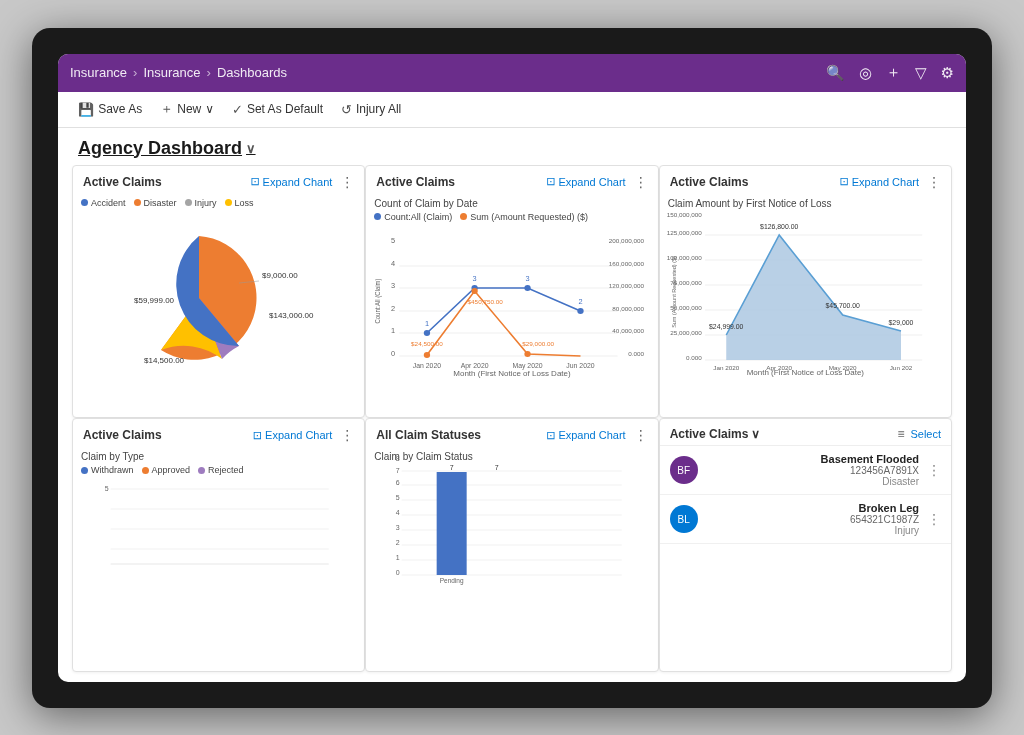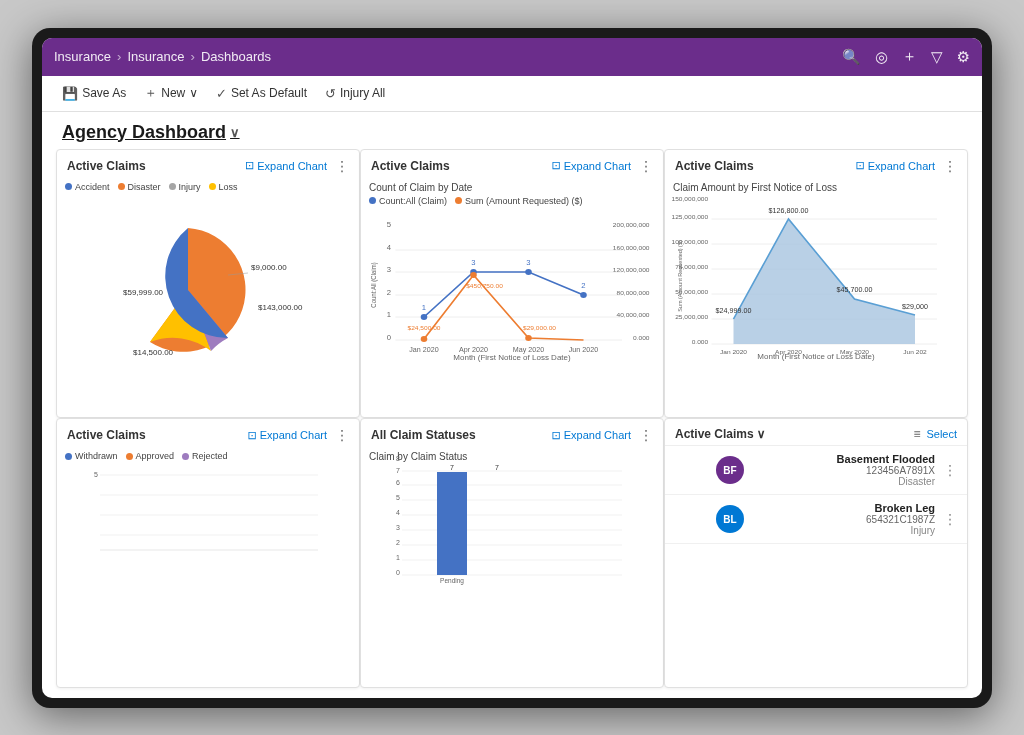--- a/index.html
+++ b/index.html
@@ -9,21 +9,21 @@
       align-items: center;
       justify-content: center;
       min-height: 100vh;
       font-family: 'Segoe UI', Arial, sans-serif;
     }
     .device {
       width: 960px;
       height: 680px;
       background: #1a1a1a;
       border-radius: 18px;
-      padding: 10px;
+      padding: 26px;
       box-shadow: 0 8px 40px rgba(0,0,0,0.5);
     }
     .screen {
       width: 100%;
       height: 100%;
       background: #fff;
       border-radius: 10px;
       overflow: hidden;
       display: flex;
       flex-direction: column;
@@ -219,24 +219,23 @@
       gap: 8px;
     }
     .claim-avatar {
       width: 28px;
       height: 28px;
       border-radius: 50%;
       display: flex;
       align-items: center;
       justify-content: center;
       font-size: 10px;
-      font-weight: 700;
+      font-weight: 400;
       color: #fff;
       flex-shrink: 0;
-      margin-left: 41px;
     }
     .claim-info { flex: 1; text-align: right; }
     .claim-name { font-size: 11px; font-weight: 600; color: #222; }
     .claim-id { font-size: 10px; color: #666; }
     .claim-type { font-size: 10px; color: #888; }
     .claim-more { color: #888; font-size: 14px; cursor: pointer; }
 
     
     svg { overflow: visible; }
   </style>
@@ -465,20 +464,21 @@
       <div class="chart-card">
         <div class="chart-card-header">
           <span class="chart-card-title">Active Claims</span>
           <div class="expand-btn">
             <span class="expand-icon">⊡</span>
             <span>Expand Chart</span>
           </div>
           <span class="more-btn">⋮</span>
         </div>
         <div class="chart-body">
+          <div class="chart-subtitle">Claim by Type</div>
           <div class="chart-legend">
             <div class="legend-item">
               <div class="legend-dot" style="background:#4472c4"></div>
               <span>Withdrawn</span>
             </div>
             <div class="legend-item">
               <div class="legend-dot" style="background:#ed7d31"></div>
               <span>Approved</span>
             </div>
             <div class="legend-item">

